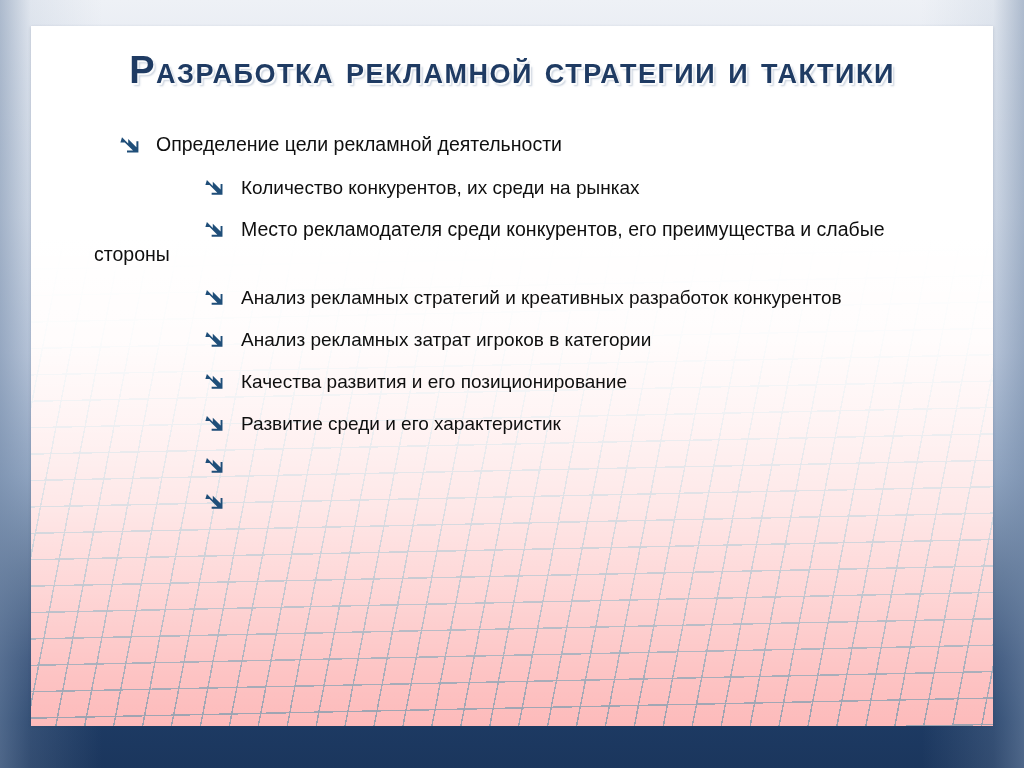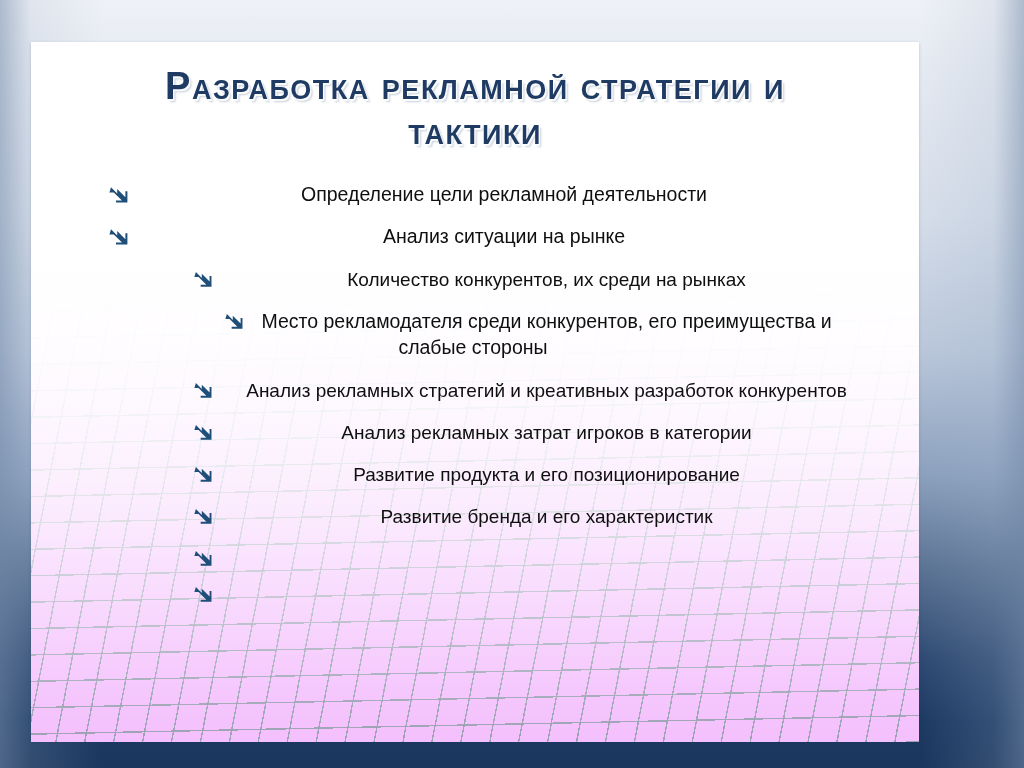--- a/index.html
+++ b/index.html
@@ -57,24 +57,24 @@
         rgba(255,255,255,0.0) 10%,
         rgba(255,255,255,0.0) 90%,
         rgba(160,178,202,0.18) 97%,
         rgba(120,142,172,0.55) 100%);
   }
 
   
   .panel {
     position: absolute;
     left: 31px;
-    top: 42px;
-    width: 888px;
+    top: 26px;
+    width: 962px;
     height: 700px;
-    background: #f0abfc;
+    background: #fca5a5;
     overflow: hidden;
     box-shadow: 0 1px 3px rgba(40,60,90,0.22);
   }
 
   
   .grid-layer {
     position: absolute;
     left: -120px;
     top: -40px;
     width: 1240px;
@@ -140,23 +140,22 @@
     font-weight: bold;
     font-variant: small-caps;
     letter-spacing: 1.5px;
     line-height: 1.18;
     text-shadow: 1.5px 1.5px 1px rgba(255,255,255,0.95),
                  2.5px 2.5px 2px rgba(150,165,190,0.55);
   }
 
   
   .body-list {
-    margin: 0;
+    margin: 11px;
     padding: 28px 56px 0 52px;
-    text-align: center;
   }
 
   .bullet-row {
     display: flex;
     align-items: flex-start;
     color: #0f0f0f;
     font-size: 19.5px;
     line-height: 1.32;
     margin-bottom: 17px;
   }
@@ -217,28 +216,20 @@
 
         <div class="bullet-row lvl1">
           <span class="arrow">
             <svg width="20" height="20" viewBox="0 0 20 20">
               <path d="M2.0 2.2 L8.2 8.4 L8.2 4.0 L16.4 12.2 L16.4 6.2 L18.4 6.2 L18.4 17.6 L7.0 17.6 L7.0 15.6 L13.0 15.6 L4.8 7.4 L0.4 7.4 Z" fill="#1F4E79"></path>
             </svg>
           </span>
           <span class="btxt">Определение цели рекламной деятельности</span>
         </div>
 
-        <div class="bullet-row lvl1">
-          <span class="arrow">
-            <svg width="20" height="20" viewBox="0 0 20 20">
-              <path d="M2.0 2.2 L8.2 8.4 L8.2 4.0 L16.4 12.2 L16.4 6.2 L18.4 6.2 L18.4 17.6 L7.0 17.6 L7.0 15.6 L13.0 15.6 L4.8 7.4 L0.4 7.4 Z" fill="#1F4E79"></path>
-            </svg>
-          </span>
-          <span class="btxt">Анализ ситуации на рынке</span>
-        </div>
 
 
         <div class="bullet-row lvl2">
           <span class="arrow">
             <svg width="19" height="19" viewBox="0 0 20 20">
               <path d="M2.0 2.2 L8.2 8.4 L8.2 4.0 L16.4 12.2 L16.4 6.2 L18.4 6.2 L18.4 17.6 L7.0 17.6 L7.0 15.6 L13.0 15.6 L4.8 7.4 L0.4 7.4 Z" fill="#1F4E79"></path>
             </svg>
           </span>
           <span class="btxt">Количество конкурентов, их среди на рынках</span>
         </div>
@@ -269,30 +260,30 @@
           <span class="btxt">Анализ рекламных затрат игроков в категории</span>
         </div>
 
 
         <div class="bullet-row lvl2">
           <span class="arrow">
             <svg width="19" height="19" viewBox="0 0 20 20">
               <path d="M2.0 2.2 L8.2 8.4 L8.2 4.0 L16.4 12.2 L16.4 6.2 L18.4 6.2 L18.4 17.6 L7.0 17.6 L7.0 15.6 L13.0 15.6 L4.8 7.4 L0.4 7.4 Z" fill="#1F4E79"></path>
             </svg>
           </span>
-          <span class="btxt">Развитие продукта и его позиционирование</span>
-        </div>
-
-        <div class="bullet-row lvl2">
-          <span class="arrow">
-            <svg width="19" height="19" viewBox="0 0 20 20">
-              <path d="M2.0 2.2 L8.2 8.4 L8.2 4.0 L16.4 12.2 L16.4 6.2 L18.4 6.2 L18.4 17.6 L7.0 17.6 L7.0 15.6 L13.0 15.6 L4.8 7.4 L0.4 7.4 Z" fill="#1F4E79"></path>
-            </svg>
-          </span>
-          <span class="btxt">Развитие бренда и его характеристик</span>
+          <span class="btxt">Качества развития и его позиционирование</span>
+        </div>
+
+        <div class="bullet-row lvl2">
+          <span class="arrow">
+            <svg width="19" height="19" viewBox="0 0 20 20">
+              <path d="M2.0 2.2 L8.2 8.4 L8.2 4.0 L16.4 12.2 L16.4 6.2 L18.4 6.2 L18.4 17.6 L7.0 17.6 L7.0 15.6 L13.0 15.6 L4.8 7.4 L0.4 7.4 Z" fill="#1F4E79"></path>
+            </svg>
+          </span>
+          <span class="btxt">Развитие среди и его характеристик</span>
         </div>
 
         <div class="bullet-row lvl2">
           <span class="arrow">
             <svg width="19" height="19" viewBox="0 0 20 20">
               <path d="M2.0 2.2 L8.2 8.4 L8.2 4.0 L16.4 12.2 L16.4 6.2 L18.4 6.2 L18.4 17.6 L7.0 17.6 L7.0 15.6 L13.0 15.6 L4.8 7.4 L0.4 7.4 Z" fill="#1F4E79"></path>
             </svg>
           </span>
         </div>
 

